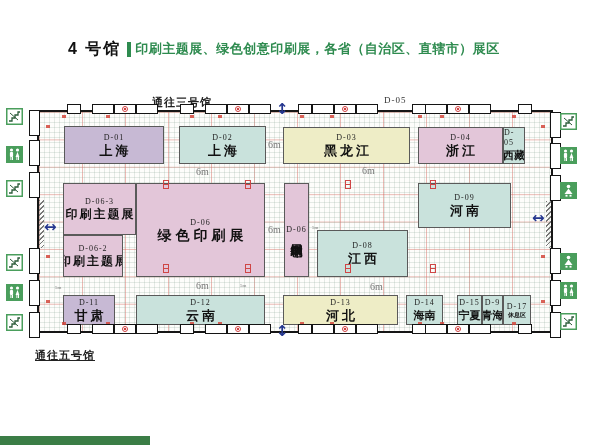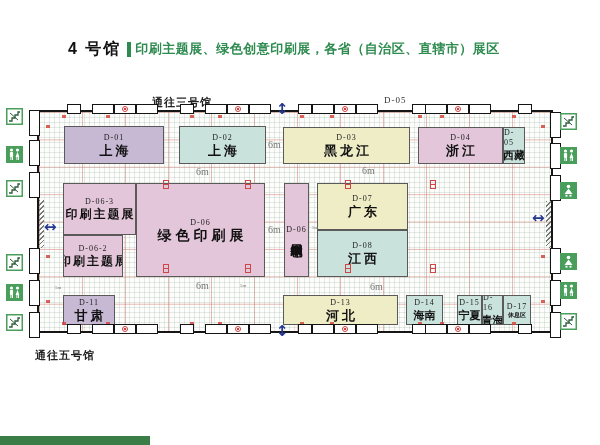--- a/index.html
+++ b/index.html
@@ -64,21 +64,21 @@
 
 <div id="page">
 
   <div class="title-row">
     <span class="hall-no">4 号馆</span>
     <span class="title-bar" id="title-bar" style="background: rgb(46, 139, 79);"></span>
     <span class="title-sub" id="title-sub" style="color: rgb(46, 139, 79);">印刷主题展、绿色创意印刷展，各省（自治区、直辖市）展区</span>
   </div>
 
   <div class="corridor-label" style="left:152px;top:95px;">通往三号馆</div>
-  <div class="corridor-label" style="left:35px;top:348px;">通往五号馆</div>
+  <div class="corridor-label" style="left:35px;top:348px;text-decoration:underline;">通往五号馆</div>
   <div class="d05-label" style="left:384px;top:95px;">D-05</div>
 
   <div class="hall"></div>
   <div class="hall-floor"></div>
 
   <div id="plan-layer" style="position:absolute;left:0;top:0;width:600px;height:445px;">
       <div class="booth s-normal" style="left:64px;top:126px;width:100px;height:38px;background:#c7b9d4">
         <div class="booth-id">D-01</div>
         <div class="booth-name">上海</div>
       </div>
@@ -107,46 +107,50 @@
         <div class="booth-name">印刷主题展</div>
       </div>
       <div class="booth s-big" style="left:136px;top:183px;width:129px;height:94px;background:#e3c6d9">
         <div class="booth-id">D-06</div>
         <div class="booth-name">绿色印刷展</div>
       </div>
       <div class="booth s-vertical" style="left:284px;top:183px;width:25px;height:94px;background:#e3c6d9">
         <div class="booth-id">D-06</div>
         <div class="booth-name">绿色印刷展</div>
       </div>
-      <div class="booth s-normal" style="left:317px;top:183px;width:91px;height:47px;background:#eeedc6">
-        <div class="booth-id">D-07</div>
-        <div class="booth-name">广东</div>
-      </div>
       <div class="booth s-normal" style="left:317px;top:230px;width:91px;height:47px;background:#c9e2dc">
         <div class="booth-id">D-08</div>
         <div class="booth-name">江西</div>
       </div>
+      <div class="booth s-normal" style="left:418px;top:183px;width:93px;height:45px;background:#c9e2dc">
+        <div class="booth-id">D-09</div>
+        <div class="booth-name">河南</div>
+      </div>
       <div class="booth s-normal" style="left:63px;top:295px;width:52px;height:30px;background:#c7b9d4">
         <div class="booth-id">D-11</div>
         <div class="booth-name">甘肃</div>
       </div>
+      <div class="booth s-normal" style="left:136px;top:295px;width:129px;height:30px;background:#c9e2dc">
+        <div class="booth-id">D-12</div>
+        <div class="booth-name">云南</div>
+      </div>
       <div class="booth s-normal" style="left:283px;top:295px;width:115px;height:30px;background:#eeedc6">
         <div class="booth-id">D-13</div>
         <div class="booth-name">河北</div>
       </div>
       <div class="booth s-small" style="left:406px;top:295px;width:37px;height:30px;background:#c9e2dc">
         <div class="booth-id">D-14</div>
         <div class="booth-name">海南</div>
       </div>
       <div class="booth s-small" style="left:457px;top:295px;width:25px;height:30px;background:#c9e2dc">
         <div class="booth-id">D-15</div>
         <div class="booth-name">宁夏</div>
       </div>
       <div class="booth s-small" style="left:482px;top:295px;width:21px;height:30px;background:#c9e2dc">
-        <div class="booth-id">D-16</div>
+        <div class="booth-id">D-9</div>
         <div class="booth-name">青海</div>
       </div>
       <div class="booth s-tiny" style="left:503px;top:295px;width:28px;height:30px;background:#c9e2dc">
         <div class="booth-id">D-17</div>
         <div class="booth-name">休息区</div>
       </div>
       <div class="dim" style="left:268px;top:141px;">6m</div>
       <div class="dim" style="left:196px;top:168px;">6m</div>
       <div class="dim" style="left:362px;top:167px;">6m</div>
       <div class="dim" style="left:268px;top:226px;">6m</div>

